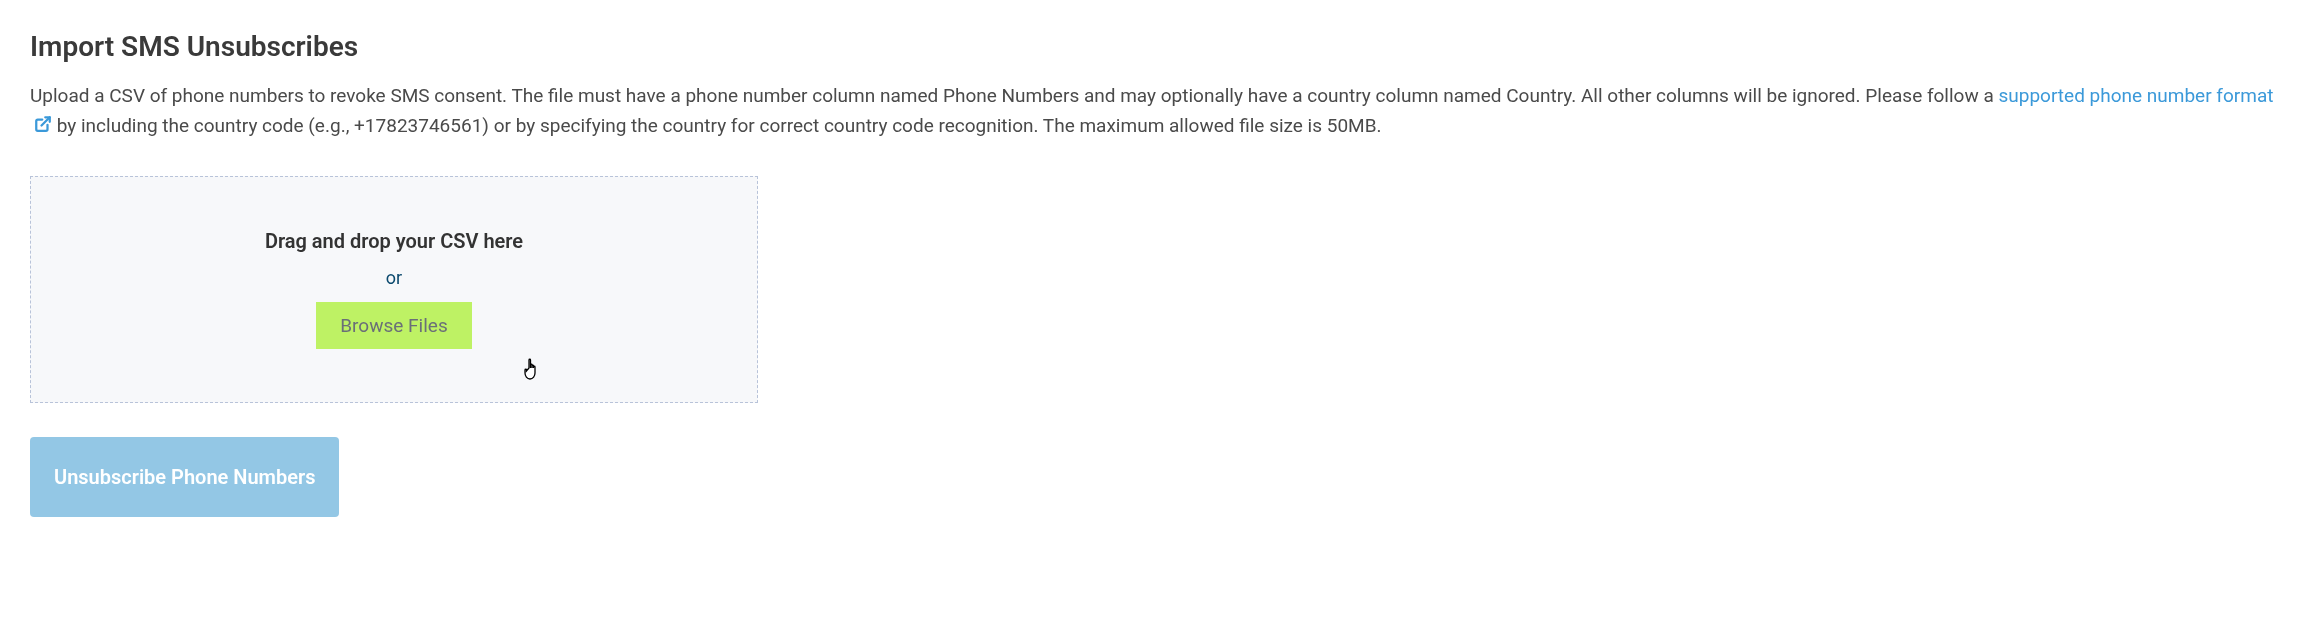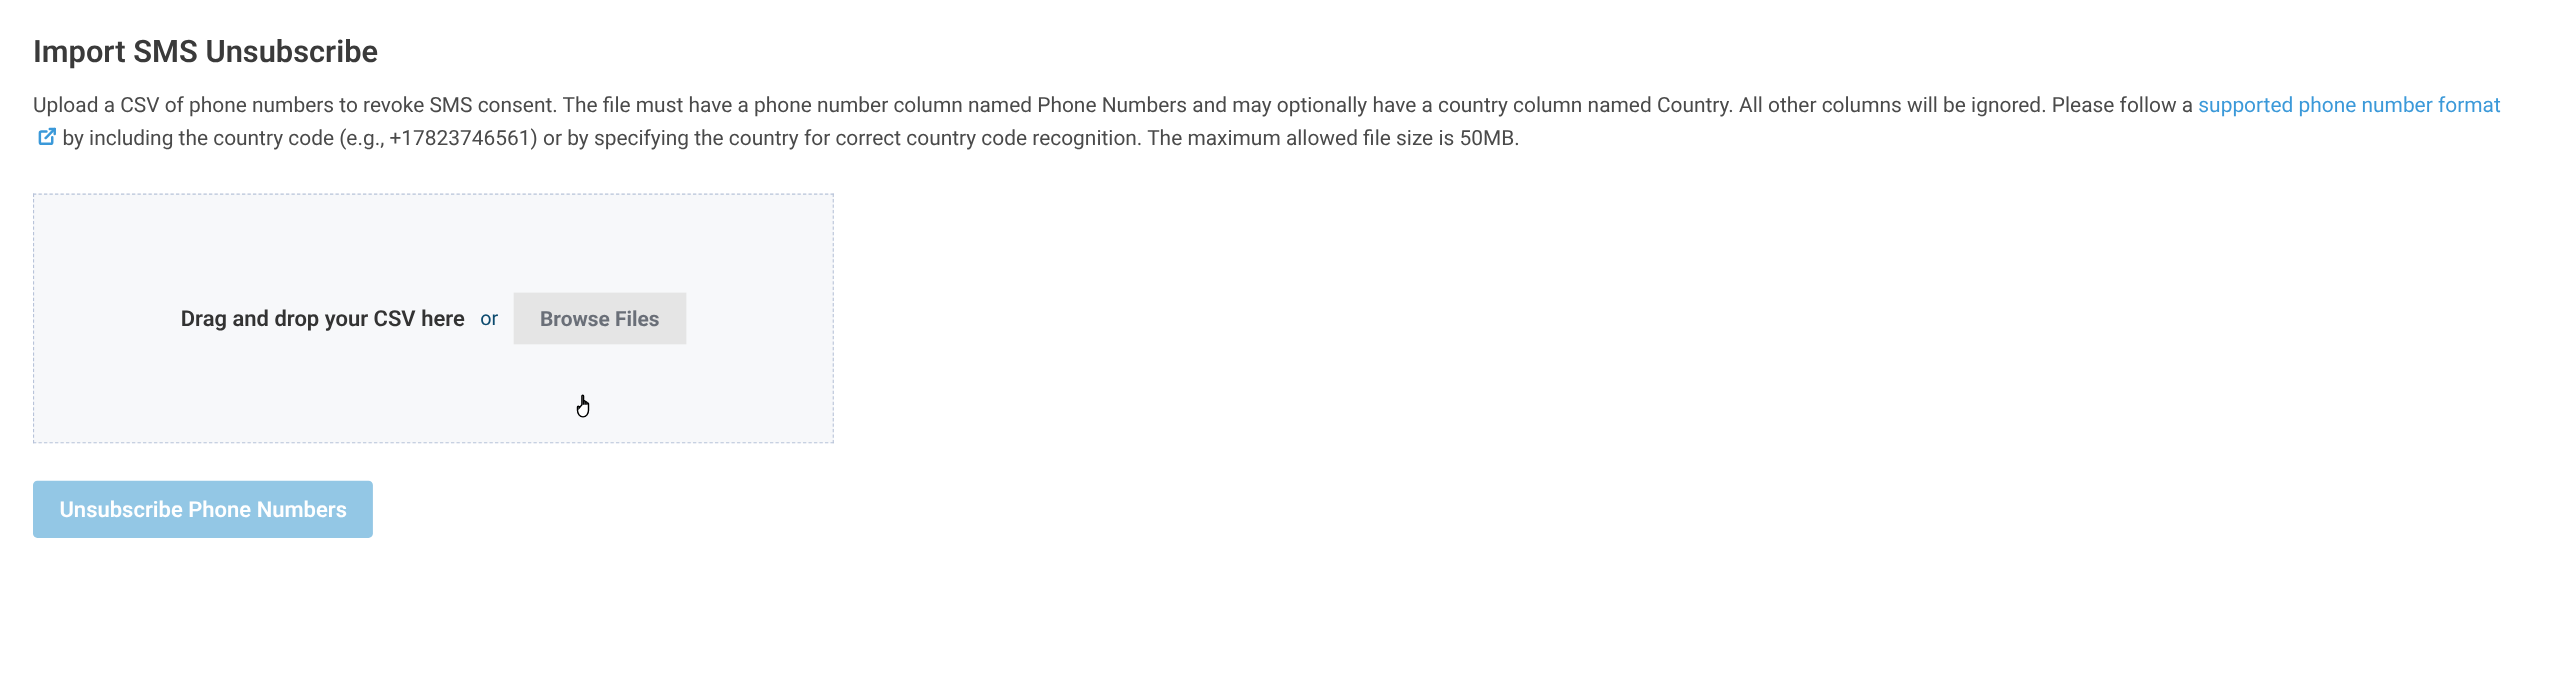--- a/index.html
+++ b/index.html
@@ -36,69 +36,70 @@
       margin-left: 4px;
       position: relative;
       top: 1px;
     }
     .dropzone {
       width: 728px;
       height: 227px;
       background: #f7f8fa;
       border: 1.5px dashed #b8c3d9;
       display: flex;
+      flex-direction: column;
       align-items: center;
       justify-content: center;
       gap: 14px;
       position: relative;
       margin-bottom: 34px;
     }
     .dropzone-title {
       font-size: 20px;
       font-weight: 600;
       color: #333;
     }
     .dropzone-or {
       font-size: 18px;
       color: #0c4a6e;
     }
     .browse-btn {
-      background: #e5e5e5;
+      background: #bef264;
       border: none;
       color: #6a6f78;
       font-size: 19px;
-      font-weight: 700;
+      font-weight: 400;
       padding: 12px 24px;
       cursor: pointer;
       font-family: inherit;
     }
     .cursor-icon {
       position: absolute;
       right: 216px;
       bottom: 16px;
       pointer-events: none;
     }
     .submit-btn {
       background: #93c7e5;
       border: none;
       border-radius: 4px;
       color: #ffffff;
       font-size: 20px;
       font-weight: 600;
-      padding: 14px 24px;
+      padding: 28px 24px;
       cursor: pointer;
       font-family: inherit;
     }
   </style>
 </head>
 <body>
 
 
 
-<h1 class="page-title">Import SMS Unsubscribe</h1>
+<h1 class="page-title">Import SMS Unsubscribes</h1>
 
 <p class="description">
   <span>Upload a CSV of phone numbers to revoke SMS consent. The file must have a phone number column named Phone Numbers and may optionally have a country column named Country. All other columns will be ignored. Please follow a </span><a class="link" href="#"><span>supported phone number format</span><span class="ext-icon"><svg width="18" height="18" viewBox="0 0 24 24" fill="none" stroke="#3b99d9" stroke-width="3" stroke-linecap="round" stroke-linejoin="round">
           <path d="M18 13v6a2 2 0 0 1-2 2H5a2 2 0 0 1-2-2V8a2 2 0 0 1 2-2h6"></path>
           <polyline points="15 3 21 3 21 9"></polyline>
           <line x1="10" y1="14" x2="21" y2="3"></line>
         </svg></span></a><span> by including the country code (e.g., +17823746561) or by specifying the country for correct country code recognition. The maximum allowed file size is 50MB.</span>
 </p>
 
 <div class="dropzone">

